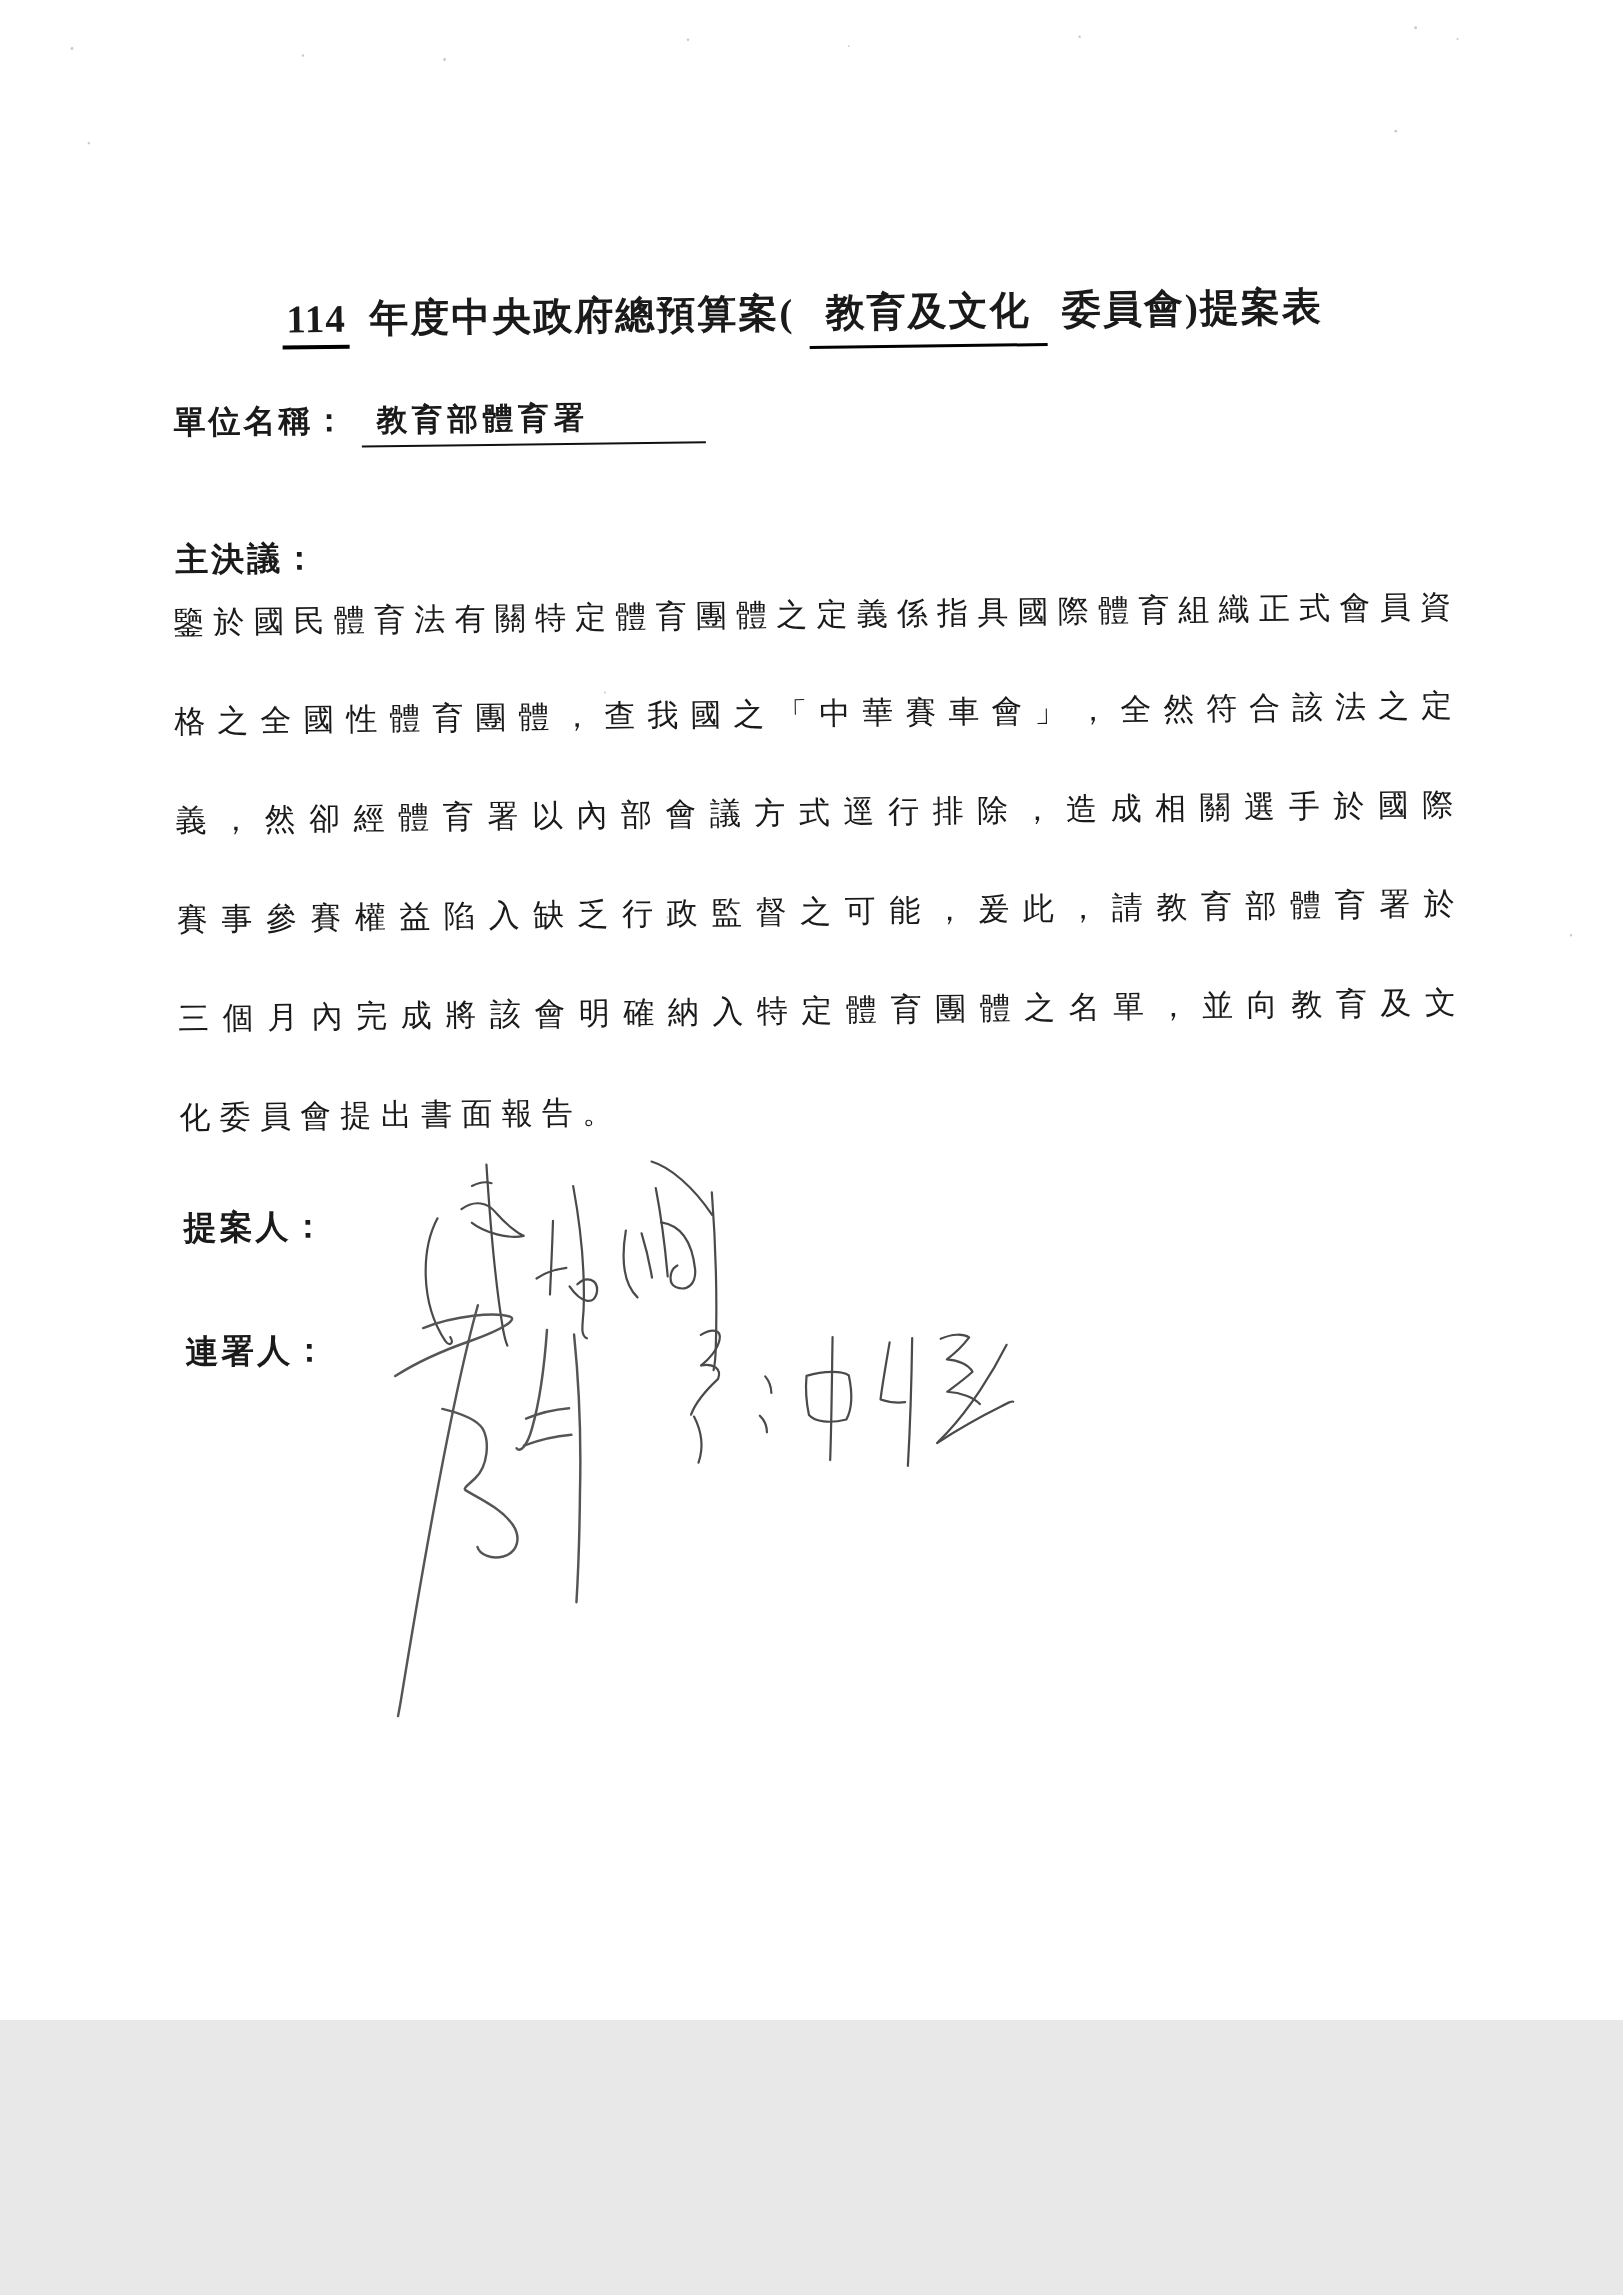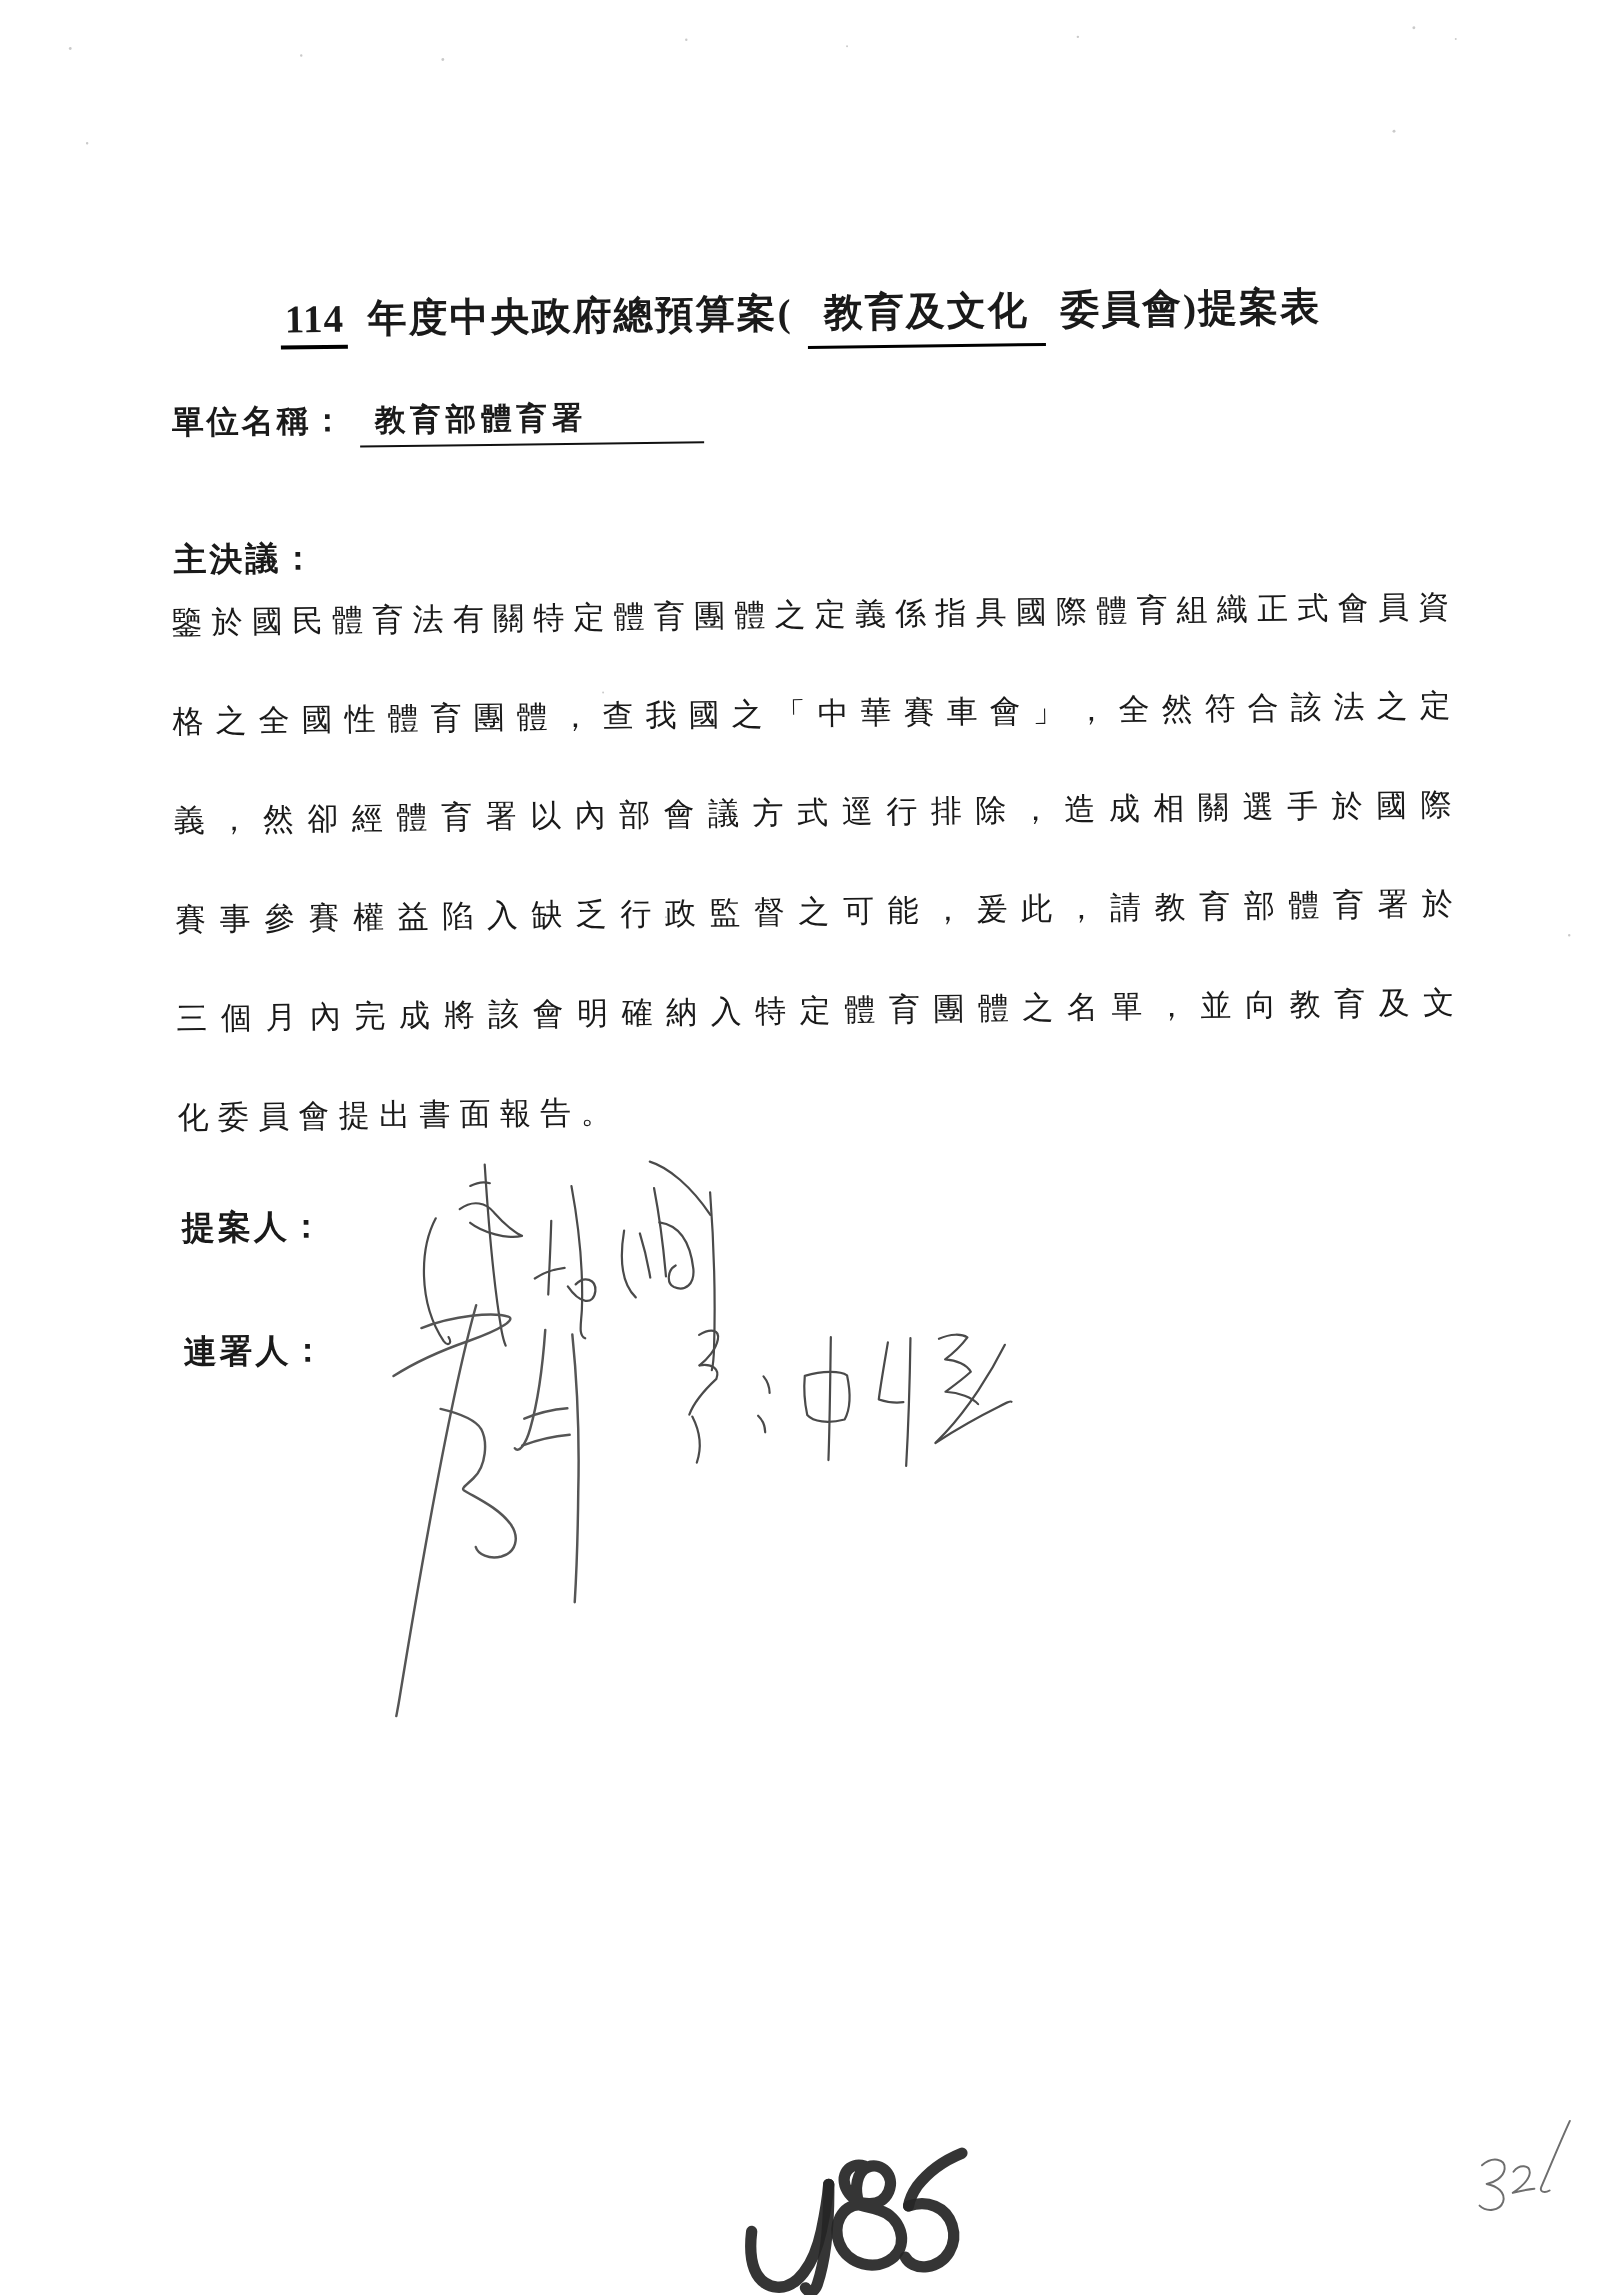--- a/index.html
+++ b/index.html
@@ -1,20 +1,20 @@
 <!DOCTYPE html>
 <html lang="zh-Hant" style="--ink: #1a1a1a; --pen: #4a4a4a; --pen2: #555555; --marker: #262626; --pencil: #6e6e6e;font-size:7.9px"><head>
 <meta charset="utf-8">
 <style>
   :root{
     --ink:#1a1a1a; --pen:#4a4a4a; --pen2:#555555; --marker:#262626; --pencil:#6e6e6e;
   }
   html,body{margin:0;padding:0;background:#e8e8e8;}
   .page{
-    position:relative; width:1623px; height:2295px; background:#ffffff;
+    position:relative; width:1623px; height:2020px; background:#ffffff;
     overflow:hidden; font-family:"Liberation Serif","DejaVu Serif",serif; color:var(--ink);
   }
   .content{position:absolute; inset:0; transform:rotate(-0.72deg); transform-origin:50% 50%;}
   
   .title{
     position:absolute; top:286px; left:0; right:0; text-align:center;
     font-size:39px; font-weight:600; letter-spacing:2px; white-space:nowrap;
   }
   .title .seg{display:inline-block; vertical-align:baseline;}
   .u-year{border-bottom:4.4px solid #000; padding:0 3.9px 3.9px 3.9px; margin-right:7.9px; letter-spacing:1px;}

